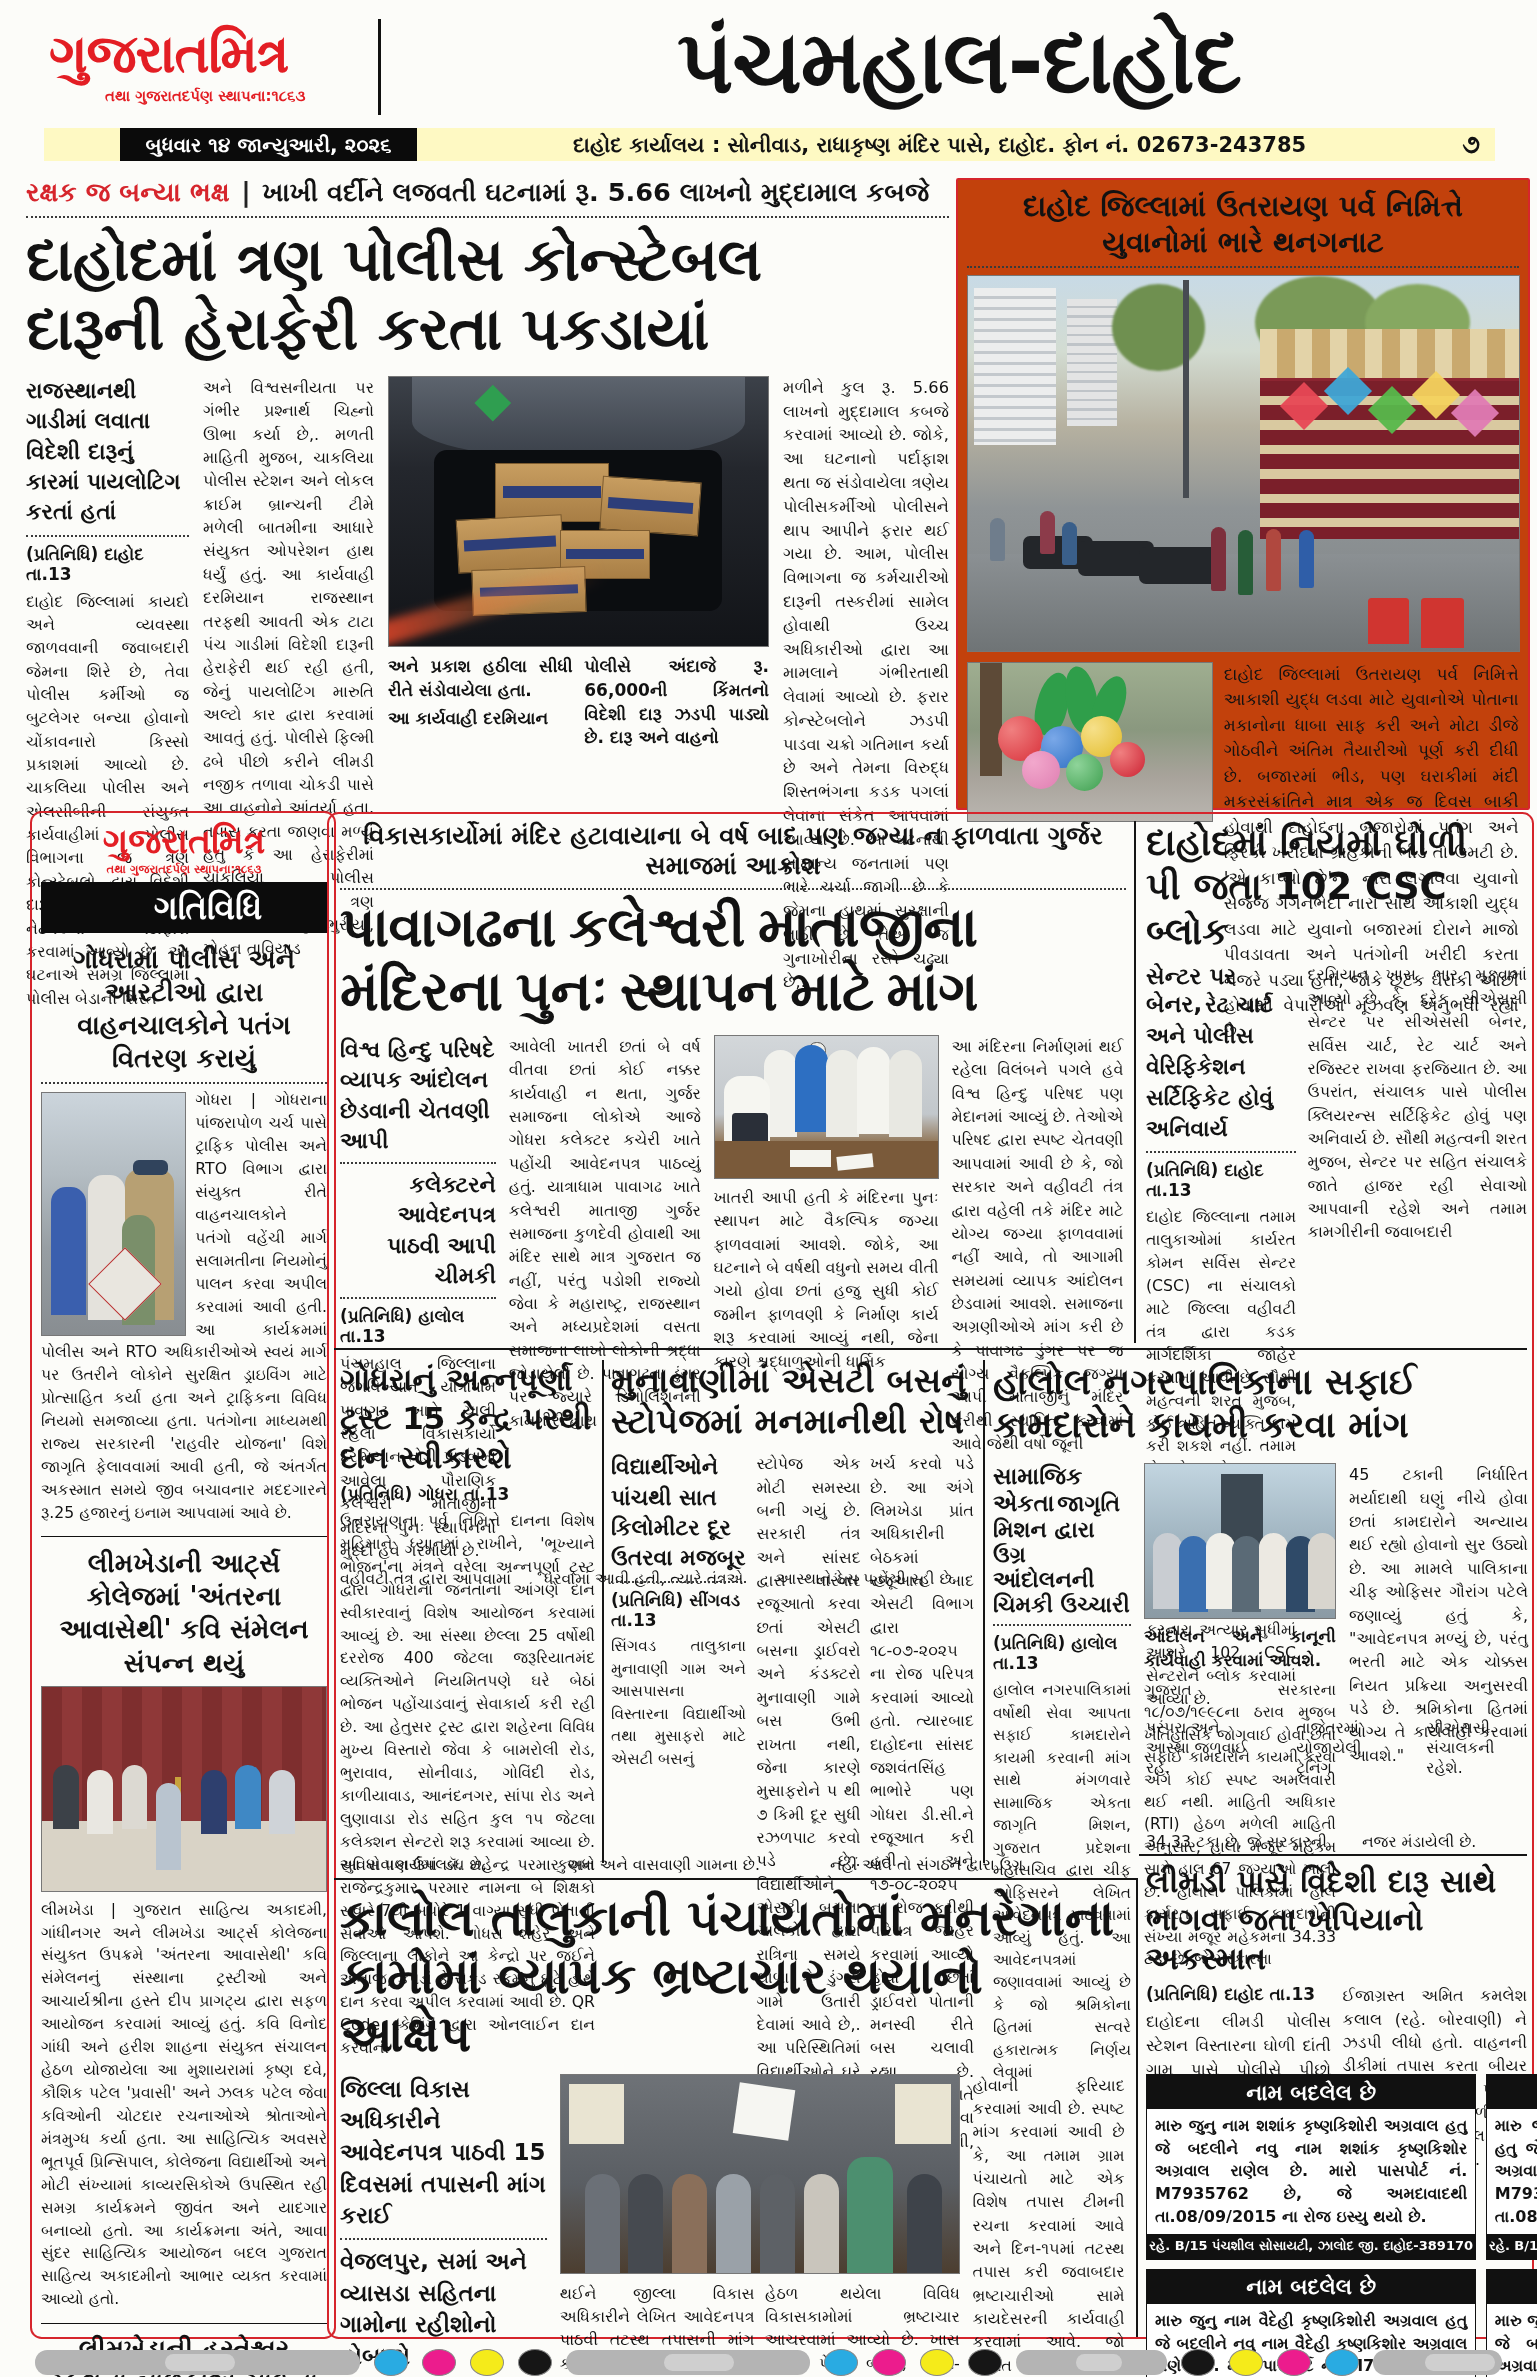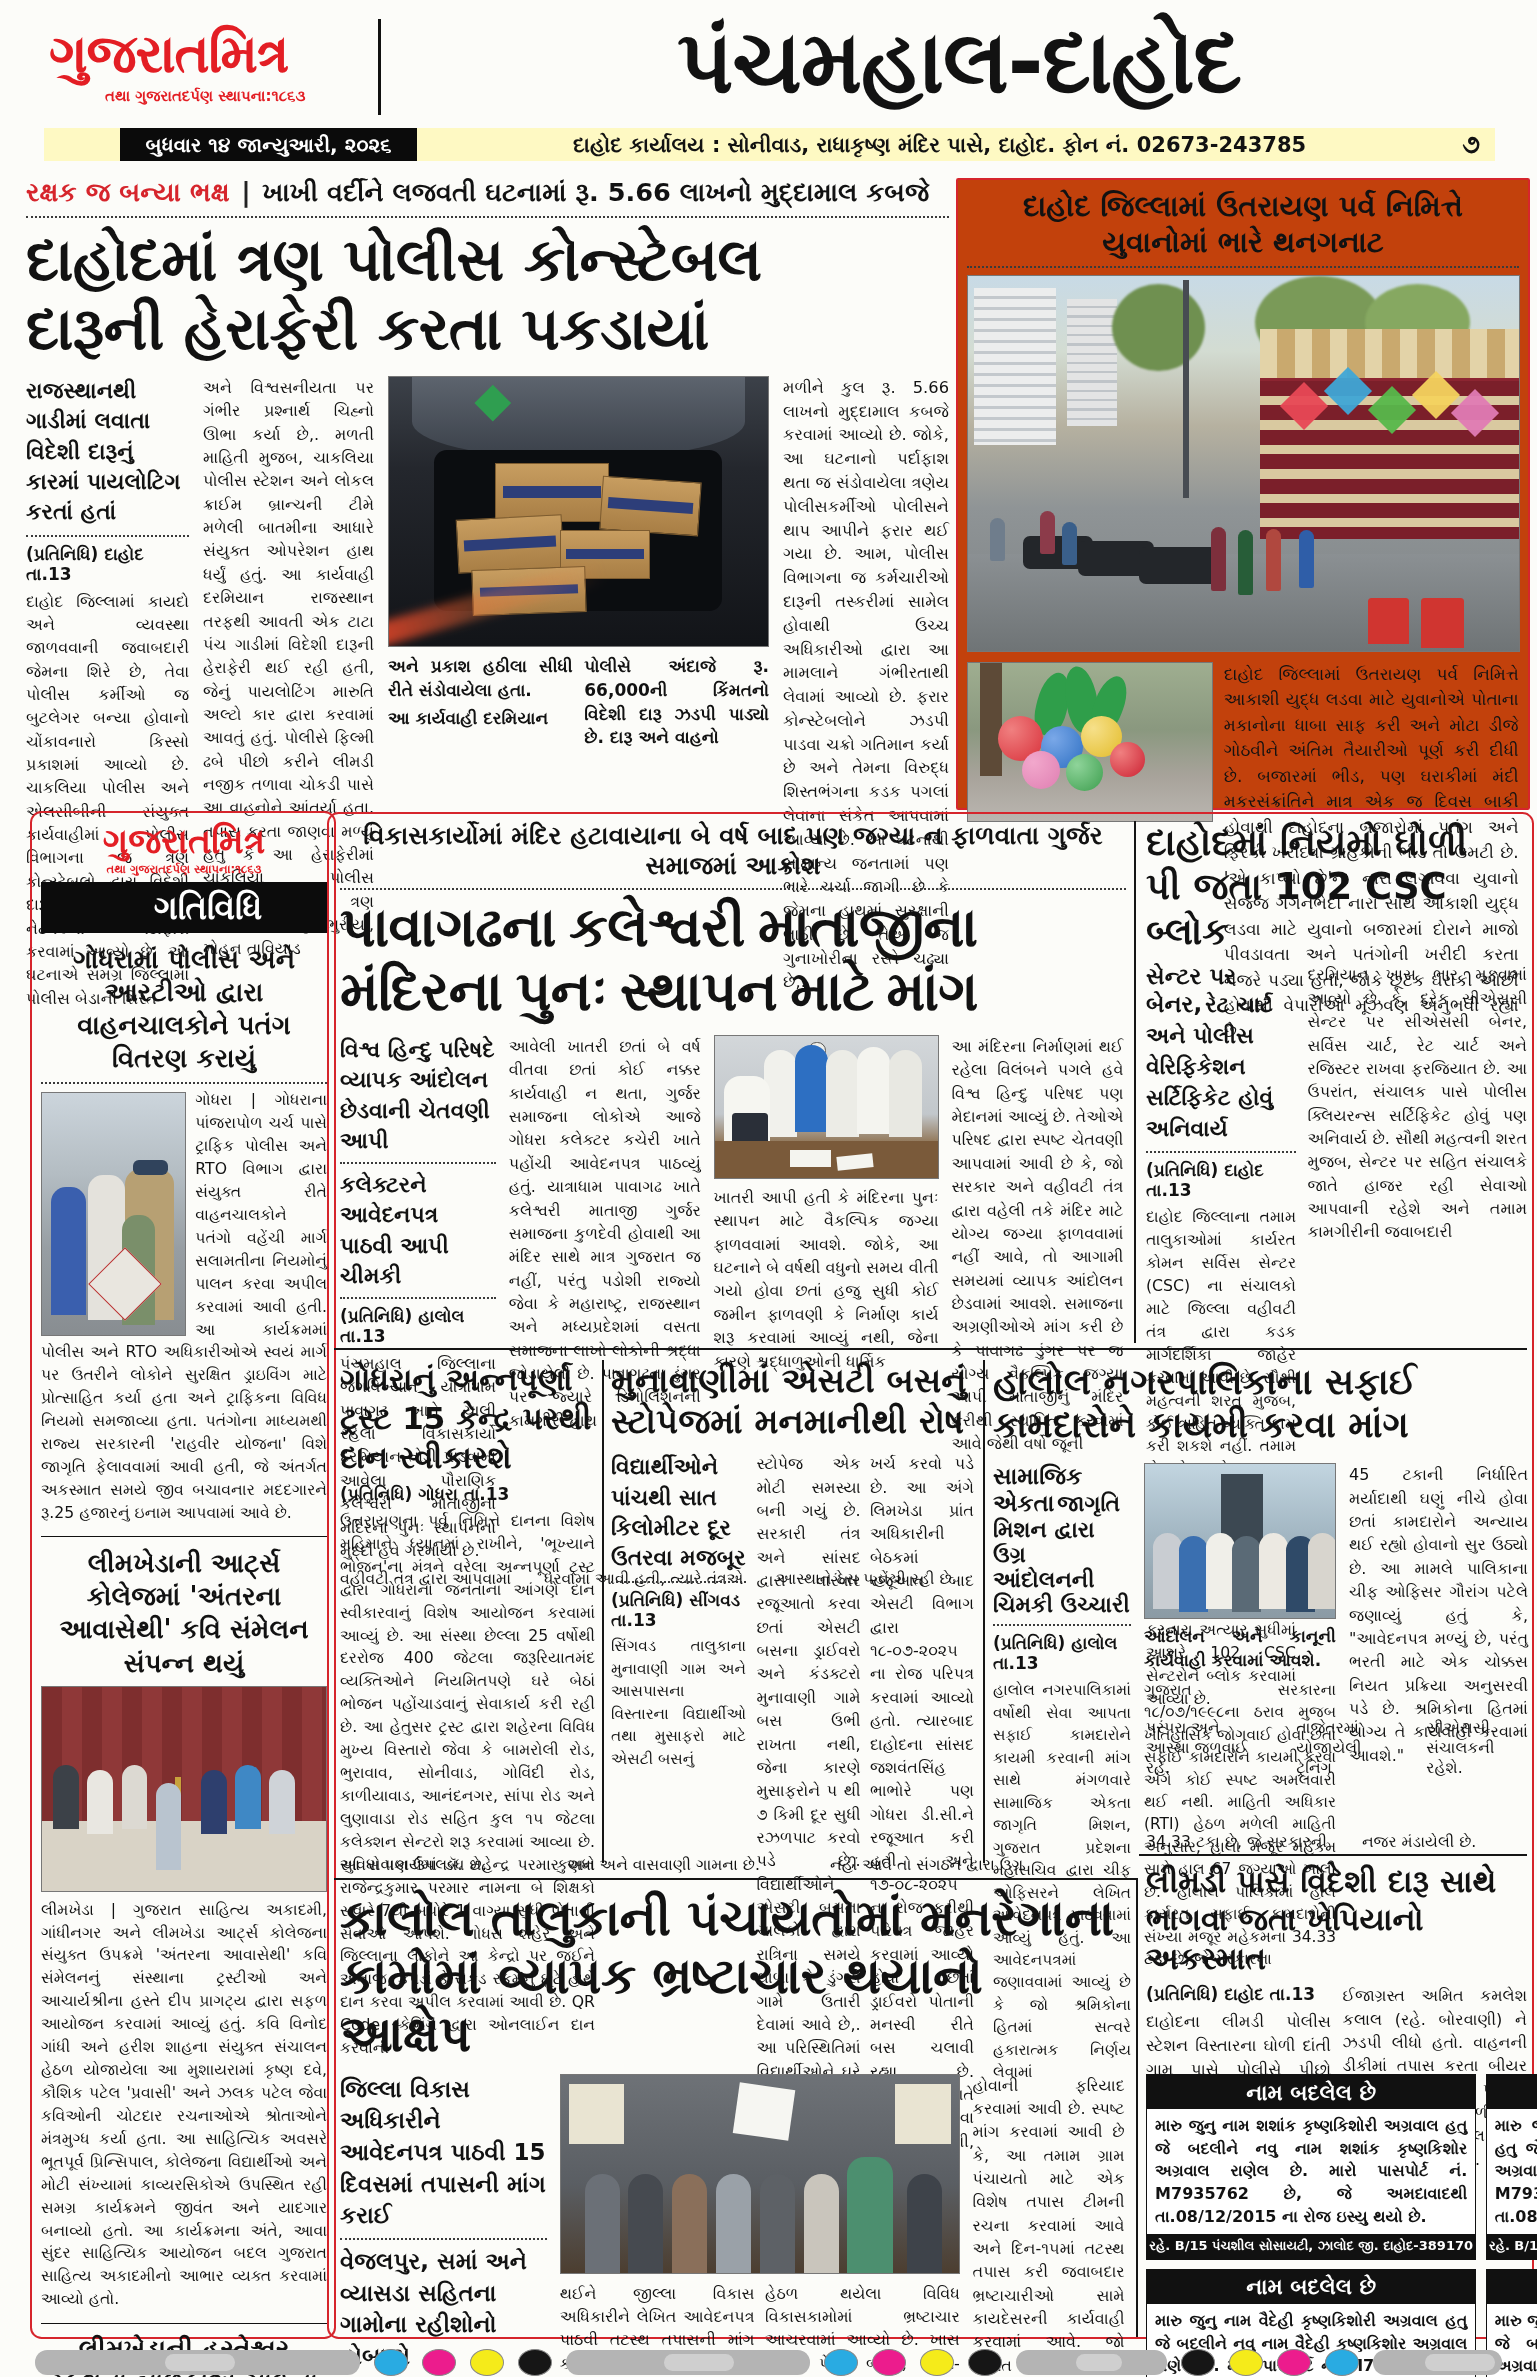--- a/index.html
+++ b/index.html
@@ -283,21 +283,21 @@
 
   <div class="abs" style="left:340px; top:821px; width:786px;">
     <div class="dotted" style="font-size:25px; font-weight:800; text-align:center; padding-bottom:7px;">વિકાસકાર્યોમાં મંદિર હટાવાયાના બે વર્ષ બાદ પણ જગ્યા ન ફાળવાતા ગુર્જર સમાજમાં આક્રોશ</div>
     <div class="hl-xl" style="margin-top:5.8px;">
       <div>પાવાગઢના કલેશ્વરી માતાજીના</div>
       <div>મંદિરના પુનઃ સ્થાપન માટે માંગ</div>
     </div>
     <div style="display:flex; gap:12.8px; margin-top:10.5px;">
       <div style="width:156px;">
         <div class="subhead dotted" style="padding-bottom:5.8px;">વિશ્વ હિન્દુ પરિષદે વ્યાપક આંદોલન છેડવાની ચેતવણી આપી</div>
-        <div class="subhead dotted" style="padding:5.8px 0;">કલેક્ટરને આવેદનપત્ર પાઠવી આપી ચીમકી</div>
+        <div class="subhead dotted" style="padding:5.8px 0;text-align:right;">કલેક્ટરને આવેદનપત્ર પાઠવી આપી ચીમકી</div>
         <div class="byline">(પ્રતિનિધિ) હાલોલ તા.13</div>
         <div class="bd">પંચમહાલ જિલ્લાના જગવિખ્યાત યાત્રાધામ પાવાગઢ ખાતે ચાલી રહેલા વિકાસકાર્યો દરમિયાન તોડી પાડવામાં આવેલા પૌરાણિક કલેશ્વરી માતાજીના મંદિરના પુનઃ સ્થાપનનો મુદ્દો હવે ગરમાયો છે.</div>
       </div>
       <div style="width:192px;" class="bd">આવેલી ખાતરી છતાં બે વર્ષ વીતવા છતાં કોઈ નક્કર કાર્યવાહી ન થતા, ગુર્જર સમાજના લોકોએ આજે ગોધરા કલેક્ટર કચેરી ખાતે પહોંચી આવેદનપત્ર પાઠવ્યું હતું. યાત્રાધામ પાવાગઢ ખાતે કલેશ્વરી માતાજી ગુર્જર સમાજના કુળદેવી હોવાથી આ મંદિર સાથે માત્ર ગુજરાત જ નહીં, પરંતુ પડોશી રાજ્યો જેવા કે મહારાષ્ટ્ર, રાજસ્થાન અને મધ્યપ્રદેશમાં વસતા સમાજના લાખો લોકોની શ્રદ્ધા જોડાયેલી છે. પાવાગઢના ડુંગર પર જ્યારે ડિમોલિશનની કામગીરી હાથ</div>
       <div style="width:225px;">
         <div class="ph ph-office" style="width:225px; height:144px;">
           <div class="bl" style="position:absolute; left:42%; top:4%; width:17.4px; height:17.4px; border-radius:50%; background:#f0efe9; border:1.7px solid #555;"></div>
           <div class="man" style="position:absolute; left:22%; top:10%; background:#f1f1ec;"></div>
           <div class="man" style="position:absolute; left:36%; top:6%; background:#2d6fc2;"></div>
           <div class="man" style="position:absolute; left:50%; top:10%; background:#ececе6; background:#ececE6;"></div>
@@ -455,21 +455,21 @@
         <div class="byline" style="margin-top:0;">(પ્રતિનિધિ) દાહોદ તા.13</div>
         <div class="bd" style="font-size:16.3px;">દાહોદના લીમડી પોલીસ સ્ટેશન વિસ્તારના ઘોળી દાંતી ગામ પાસે પોલીસે પીછો કરતા ચાલકે વાહન પરથી કાબૂ ગુમાવતા કુંજા ફળીયા પાસે અકસ્માત સર્જાયો હતો. પોલીસે</div>
       </div>
       <div style="flex:1;" class="bd" style2="">ઈજાગ્રસ્ત અમિત કમલેશ કલાલ (રહે. બોરવાણી) ને ઝડપી લીધો હતો. વાહનની ડીકીમાં તપાસ કરતા બીયર મળી આવ્યા હતા. પોલીસે દારૂ અને સ્કૂટર મળી કુલ 27,475નો મુદ્દામાલ જપ્ત કરી ગુનો નોંધ્યો હતો.</div>
     </div>
   </div>
 
   <div class="abs" style="left:1146px; top:2074px; width:381px; display:grid; grid-template-columns:1fr 1fr; gap:9.3px;">
     <div class="notice">
       <div class="nh">નામ બદલેલ છે</div>
-      <div class="nb">મારુ જુનુ નામ શશાંક કૃષ્ણકિશોરી અગ્રવાલ હતુ જે બદલીને નવુ નામ શશાંક કૃષ્ણકિશોર અગ્રવાલ રાણેલ છે. મારો પાસપોર્ટ નં. M7935762 છે, જે અમદાવાદથી તા.08/12/2015 ના રોજ ઇસ્યુ થયો છે.</div>
+      <div class="nb">મારુ જુનુ નામ શશાંક કૃષ્ણકિશોરી અગ્રવાલ હતુ જે બદલીને નવુ નામ શશાંક કૃષ્ણકિશોર અગ્રવાલ રાણેલ છે. મારો પાસપોર્ટ નં. M7935762 છે, જે અમદાવાદથી તા.08/09/2015 ના રોજ ઇસ્યુ થયો છે.</div>
       <div class="nf">રહે. B/15 પંચશીલ સોસાયટી, ઝાલોદ જી. દાહોદ-389170</div>
     </div>
     <div class="notice">
       <div class="nh">નામ બદલેલ છે</div>
       <div class="nb">મારુ જુનુ નામ કૃષ્ણકિશોરી રઘુનંદન અગ્રવાલ હતુ જે બદલીને નવુ નામ કૃષ્ણકિશોર રઘુનંદન અગ્રવાલ રાણેલ છે. મારો પાસપોર્ટ નં. M7935766 છ���, જે અમદાવાદથી તા.08/04/2015 ના રોજ ઇસ્યુ થયો છે.</div>
       <div class="nf">રહે. B/15 પંચશીલ સોસાયટી, ઝાલોદ જી. દાહોદ-389170</div>
     </div>
     <div class="notice">
       <div class="nh">નામ બદલેલ છે</div>
       <div class="nb">મારુ જુનુ નામ વૈદેહી કૃષ્ણકિશોરી અગ્રવાલ હતુ જે બદલીને નવુ નામ વૈદેહી કૃષ્ણકિશોર અગ્રવાલ રાણેલ છે. મારો પાસપોર્ટ નં. M7935100 છે, જે અમદાવાદથી તા.08/04/2015 ના રોજ ઇસ્યુ થયો છે.</div>

